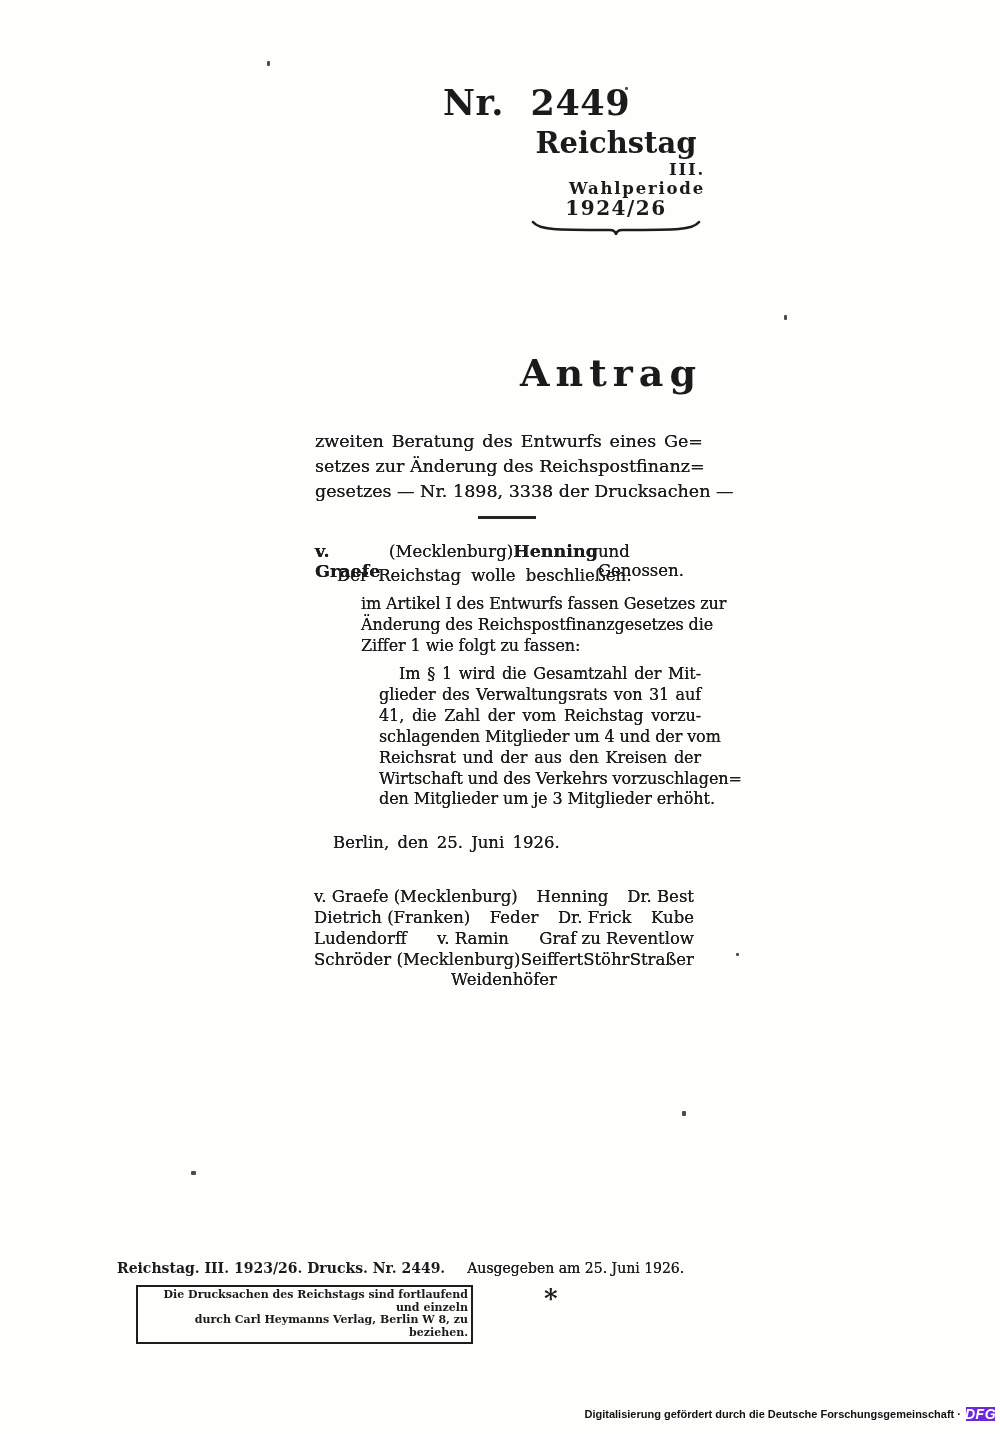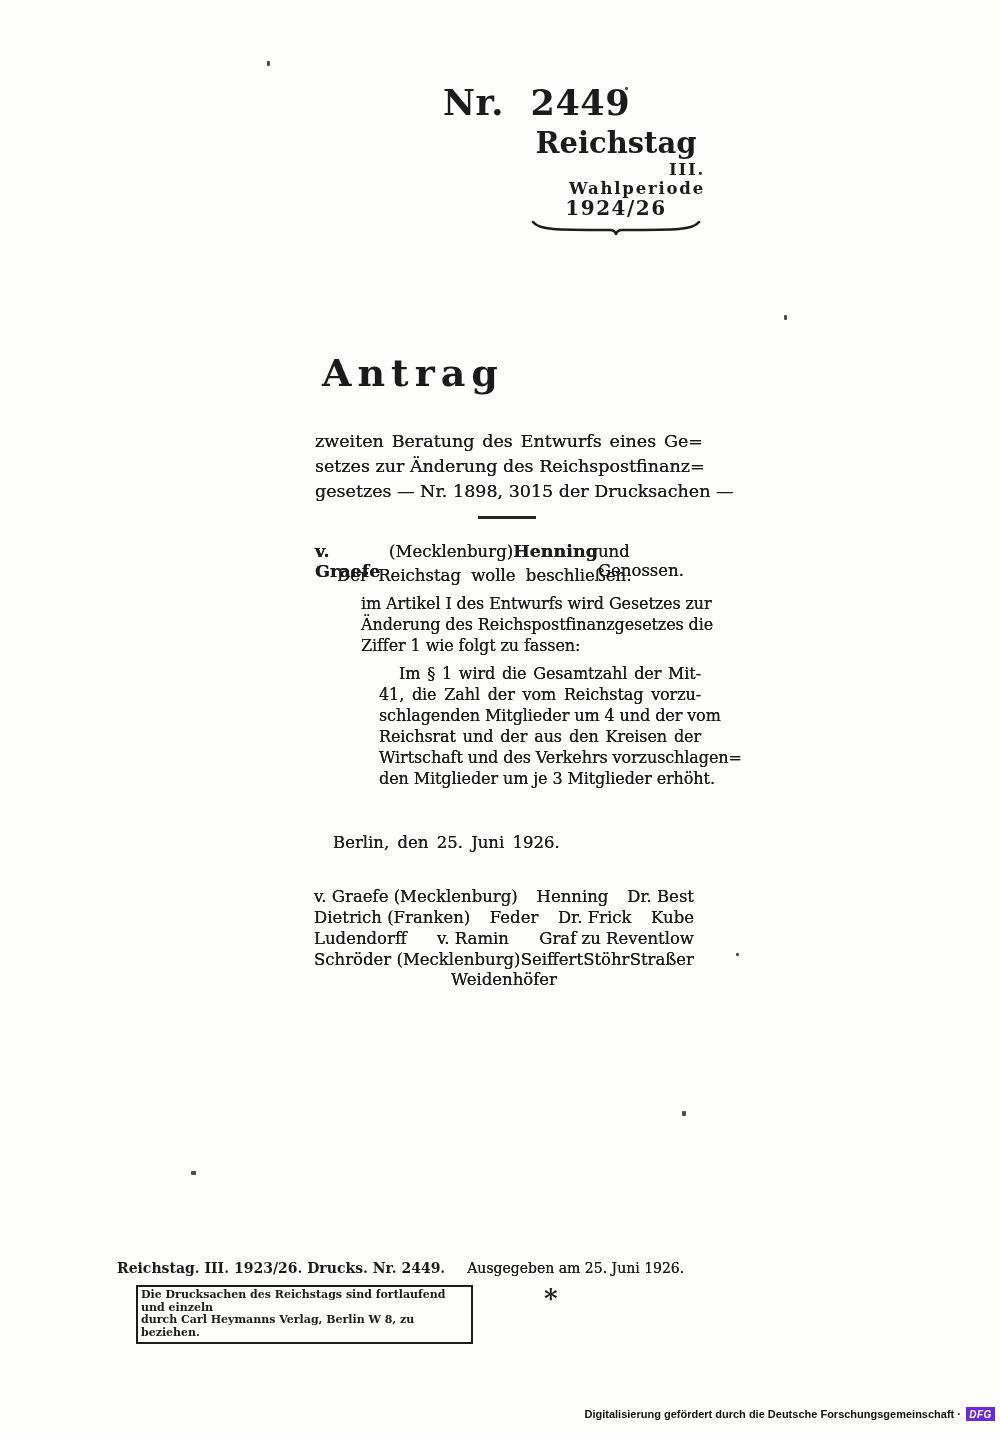--- a/index.html
+++ b/index.html
@@ -16,21 +16,21 @@
 
   
   .doc-number { left:443px; top:82px; font-size:35px; font-weight:bold; word-spacing:14px; letter-spacing:0.5px; }
   .header-right { left:527px; top:128px; width:178px; text-align:center; }
   .institution { font-size:29px; font-weight:bold; line-height:30px; }
   .period { font-size:16.5px; font-weight:bold; letter-spacing:1.8px; line-height:19px; margin-top:2px;text-align:right; }
   .years { font-size:20px; font-weight:bold; letter-spacing:1.5px; line-height:20px; }
   .brace { display:block; margin:1px auto 0; }
 
   
-  .doc-title { left:316px; top:350px; width:386px; text-align:left; font-size:38px; font-weight:bold; letter-spacing:6px; padding-left:6px; box-sizing:border-box; }
+  .doc-title { left:316px; top:350px; width:386px; text-align:right; font-size:38px; font-weight:bold; letter-spacing:6px; padding-left:6px; box-sizing:border-box; }
   .title-prep { left:316px; top:404px; width:386px; text-align:center; font-size:16px; font-weight:bold; }
   .subject { left:315px; top:429px; width:388px; font-size:17.5px; line-height:25px; }
   .jline { text-align:justify; text-align-last:justify; white-space:nowrap; }
   .jline.left-last { text-align-last:left; }
   .divider-rule { left:478px; top:516px; width:58px; height:2.5px; background:#242424; }
 
   
   .movers { left:315px; top:541px; width:389px; display:flex; justify-content:space-between; align-items:baseline; font-size:16.5px; }
   .mover-strong { font-weight:bold; font-size:17.5px; }
   .intro { left:337px; top:566px; font-size:16.5px; word-spacing:5px; }
@@ -40,25 +40,25 @@
   .dateline { left:333px; top:833px; font-size:16.5px; word-spacing:3px; }
 
   
   .signatures { left:314px; top:886px; width:380px; font-size:16.5px; }
   .sig-row { display:flex; justify-content:space-between; height:21px; align-items:center; }
   .sig-last { text-align:center; height:21px; }
 
   
   .imprint { left:117px; top:1260px; font-size:14px; white-space:nowrap; }
   .imprint-bold { font-weight:bold; margin-right:22px; }
-  .notice-box { left:136px; top:1285px; width:337px; box-sizing:border-box; border:2px solid #1d1d1d; text-align:left; font-size:11px; font-weight:bold; line-height:12.5px; padding:2px 3px 3px; }
+  .notice-box { left:136px; top:1285px; width:337px; box-sizing:border-box; border:2px solid #1d1d1d; text-align:right; font-size:11px; font-weight:bold; line-height:12.5px; padding:2px 3px 3px; }
   .footer-star { left:544px; top:1285px; font-size:26px; font-weight:bold; line-height:1; }
 
   .dfg-credit { right:5px; top:1407px; display:flex; align-items:center; gap:5px; font-family:"Liberation Sans","DejaVu Sans",sans-serif; font-size:11px; font-weight:bold; color:#111; }
-  .dfg-logo { width:29px; height:14px; background:#6d28d9; color:#ffffff; display:flex; align-items:center; justify-content:center; font-style:italic; font-size:10px; letter-spacing:0.5px; font-family:"Liberation Sans","DejaVu Sans",sans-serif; }
+  .dfg-logo { width:29px; height:14px; background:#6d28d9; color:#ffffff; display:flex; align-items:center; justify-content:center; font-style:italic; font-size:14px; letter-spacing:0.5px; font-family:"Liberation Sans","DejaVu Sans",sans-serif; }
 
   .speck { position:absolute; background:#2e2e2e; border-radius:1px; opacity:0.85; }
 </style>
 </head>
 <body>
 
 <div class="page">
 
   <div class="abs doc-number">Nr. 2449</div>
 
@@ -69,42 +69,43 @@
     <svg class="brace" width="172" height="16" viewBox="0 0 172 16">
       <path d="M 3 3 C 9 11, 26 11, 78 11 L 80 11 C 83 11, 85 12, 86 15 C 87 12, 89 11, 92 11 L 94 11 C 146 11, 163 11, 169 3" fill="none" stroke="#1d1d1d" stroke-width="2.6" stroke-linecap="round"></path>
     </svg>
   </div>
 
   <div class="abs doc-title">Antrag</div>
 
   <div class="abs subject thick">
     <div class="jline">zweiten Beratung des Entwurfs eines Ge=</div>
     <div class="jline">setzes zur Änderung des Reichspostfinanz=</div>
-    <div class="jline">gesetzes — Nr. 1898, 3015 der Drucksachen —</div>
+    <div class="jline">gesetzes — Nr. 1898, 3338 der Drucksachen —</div>
   </div>
 
   <div class="abs divider-rule"></div>
 
   <div class="abs movers thick">
     <span class="mover-strong">v. Graefe</span>
     <span>(Mecklenburg)</span>
     <span class="mover-strong">Henning</span>
     <span>und Genossen.</span>
   </div>
 
   <div class="abs intro thick">Der Reichstag wolle beschließen:</div>
 
   <div class="abs clause thick">
-    <div class="jline">im Artikel I des Entwurfs wird Gesetzes zur</div>
+    <div class="jline">im Artikel I des Entwurfs fassen Gesetzes zur</div>
     <div class="jline">Änderung des Reichspostfinanzgesetzes die</div>
     <div class="jline left-last">Ziffer 1 wie folgt zu fassen:</div>
   </div>
 
   <div class="abs amendment thick">
     <div class="jline">Im § 1 wird die Gesamtzahl der Mit-</div>
+    <div class="jline">glieder des Verwaltungsrats von 31 auf</div>
     <div class="jline">41, die Zahl der vom Reichstag vorzu-</div>
     <div class="jline">schlagenden Mitglieder um 4 und der vom</div>
     <div class="jline">Reichsrat und der aus den Kreisen der</div>
     <div class="jline">Wirtschaft und des Verkehrs vorzuschlagen=</div>
     <div class="jline">den Mitglieder um je 3 Mitglieder erhöht.</div>
   </div>
 
   <div class="abs dateline thick">Berlin, den 25. Juni 1926.</div>
 
   <div class="abs signatures thick">

